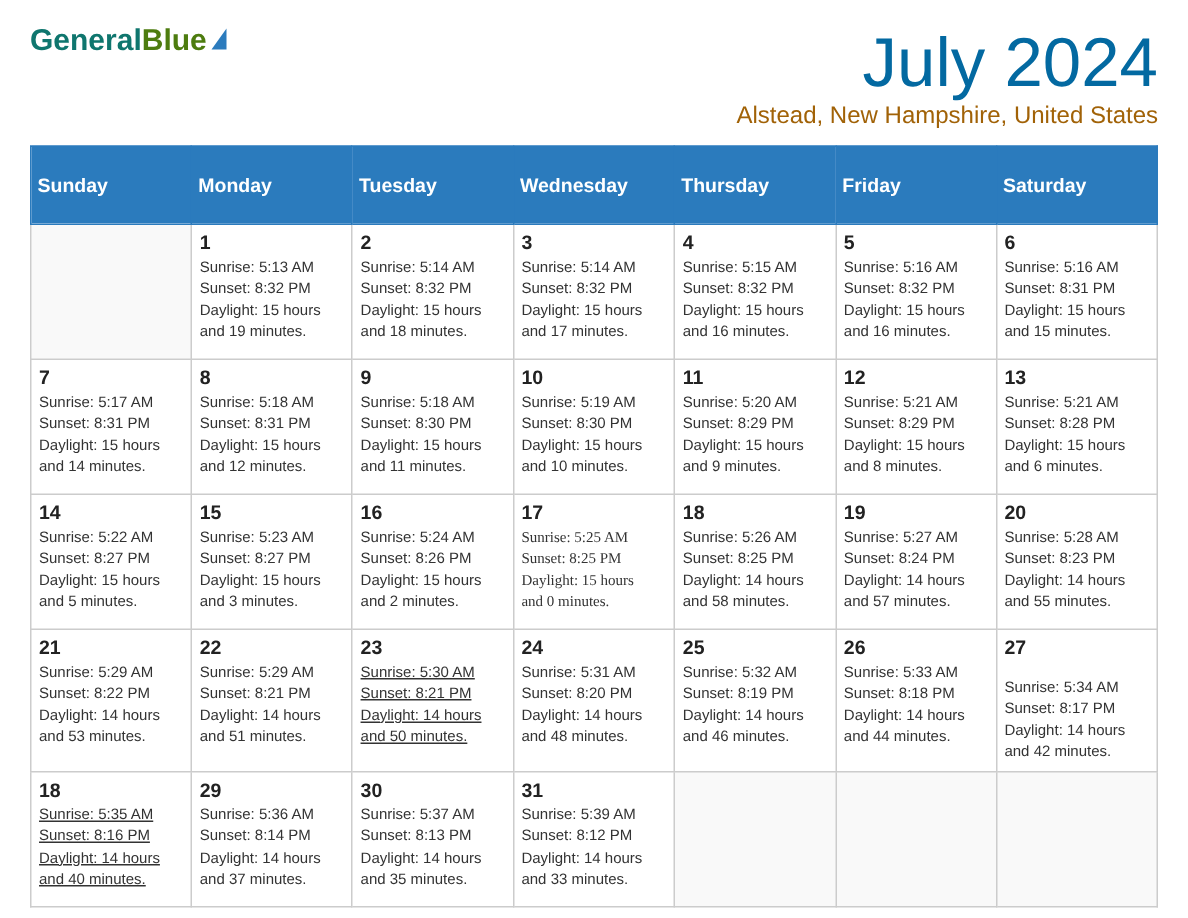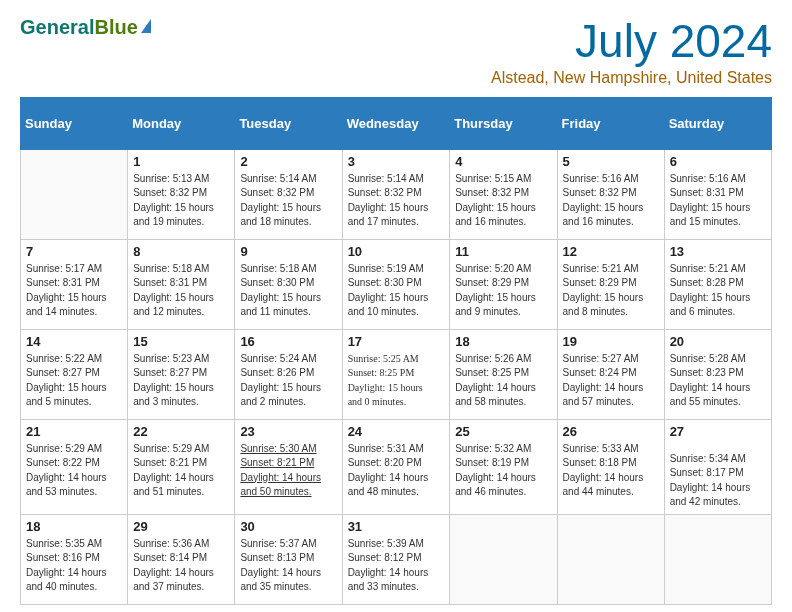--- a/index.html
+++ b/index.html
@@ -320,21 +320,21 @@
           <div class="day-number">27</div>
           <div class="day-info" style="white-space: pre-line; margin-top: 13px;">Sunrise: 5:34 AM
 Sunset: 8:17 PM
 Daylight: 14 hours
 and 42 minutes.</div>
         </td>
       </tr>
       <tr>
         <td>
           <div class="day-number">18</div>
-          <div class="day-info" style="white-space: pre-line;">Sunrise: 5:35 AM
+          <div class="day-info" style="white-space: pre-line; text-decoration: underline;">Sunrise: 5:35 AM
 Sunset: 8:16 PM
 Daylight: 14 hours
 and 40 minutes.</div>
         </td>
         <td>
           <div class="day-number">29</div>
           <div class="day-info" style="white-space: pre-line;">Sunrise: 5:36 AM
 Sunset: 8:14 PM
 Daylight: 14 hours
 and 37 minutes.</div>

